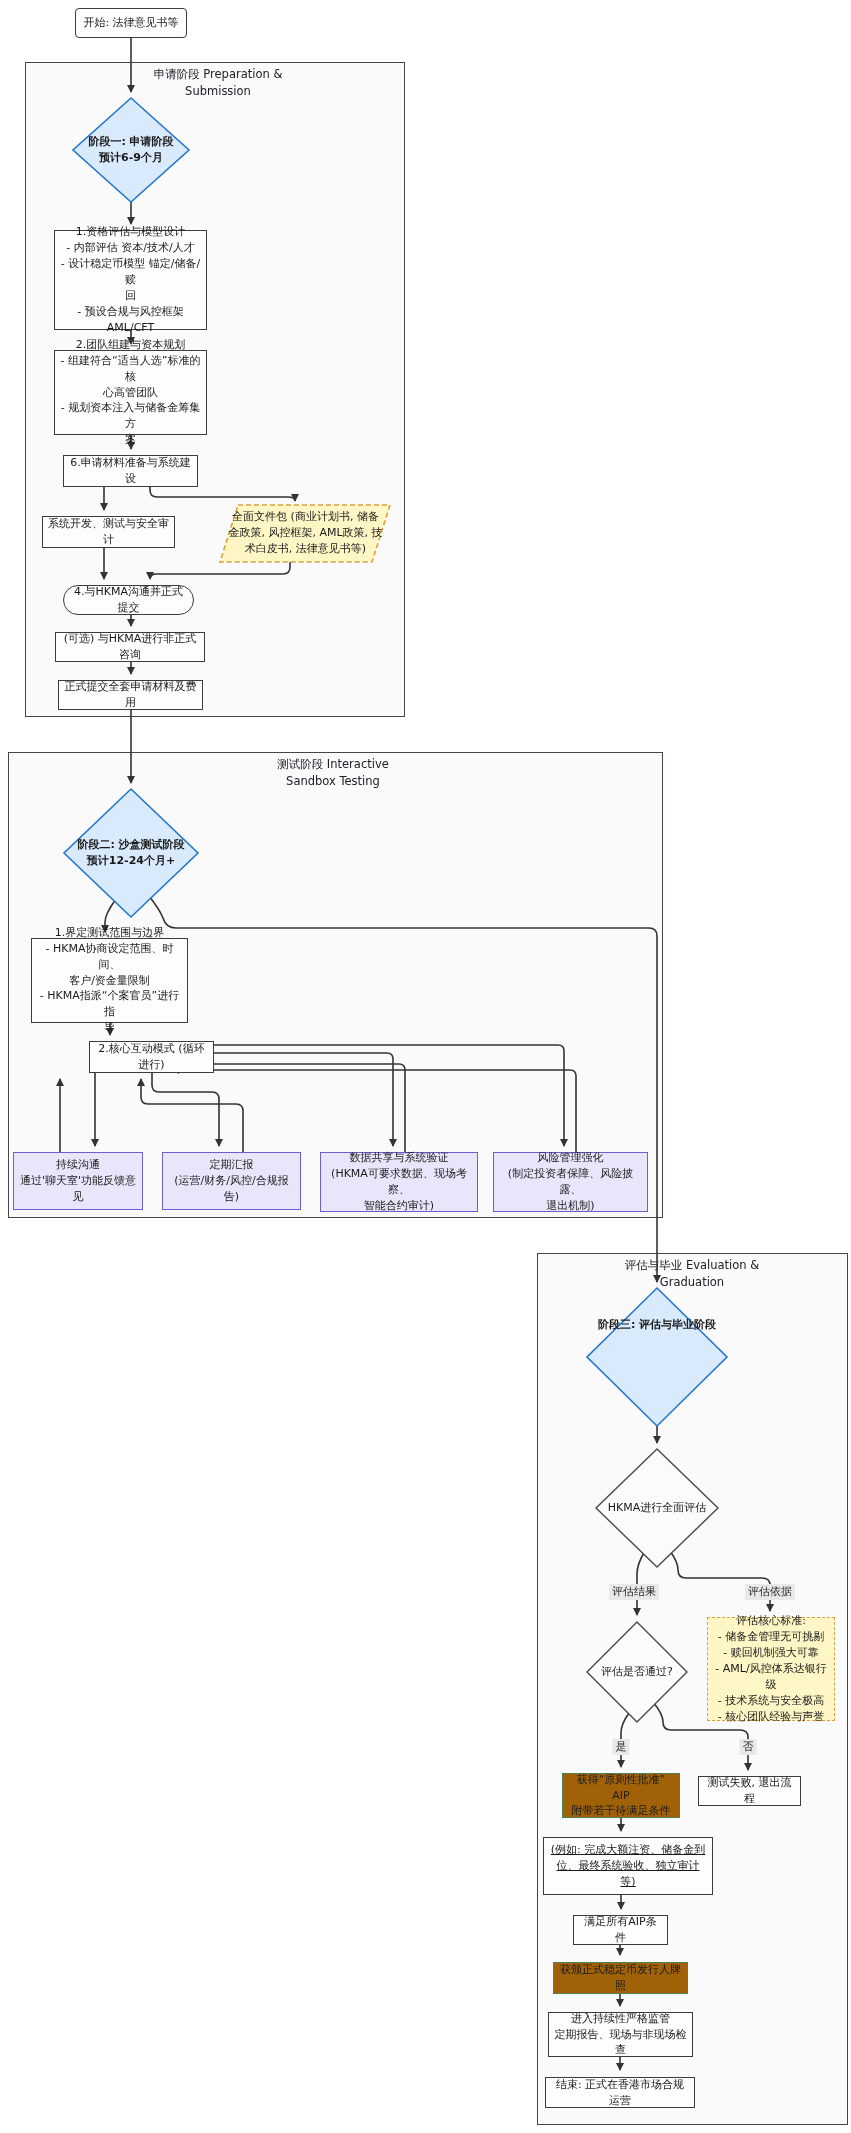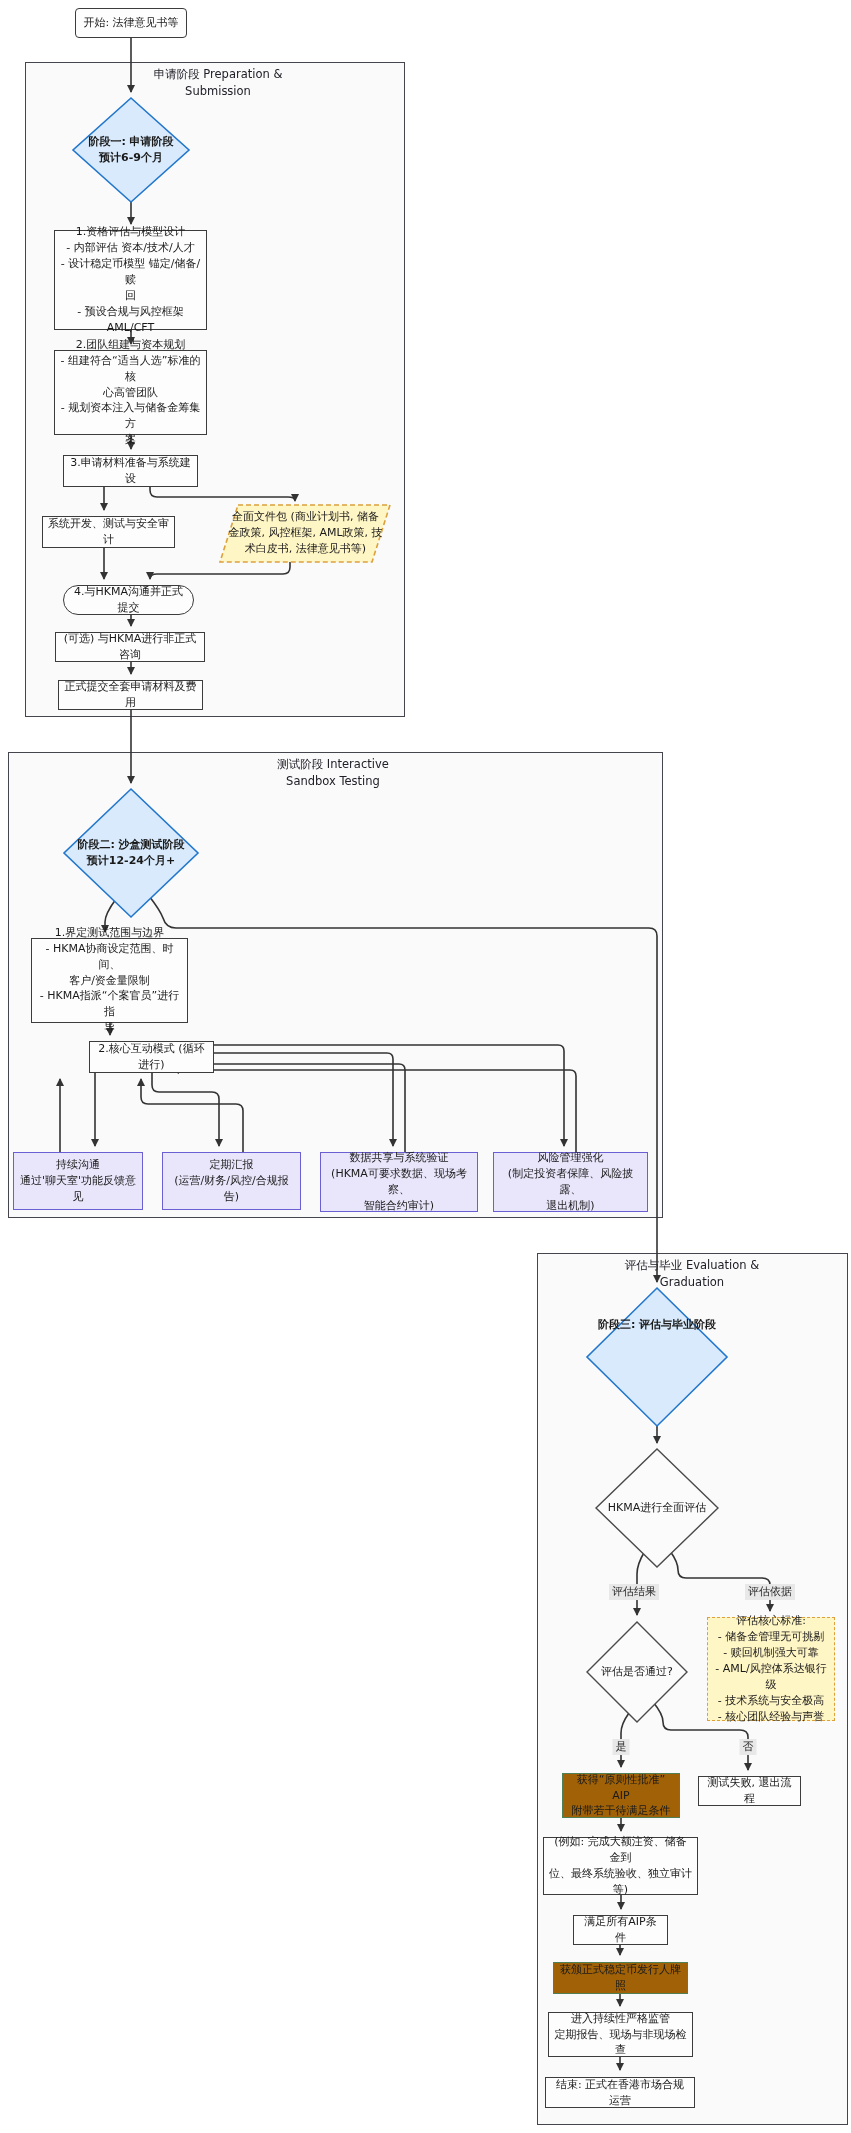--- a/index.html
+++ b/index.html
@@ -105,21 +105,21 @@
 - 内部评估 资本/技术/人才
 - 设计稳定币模型 锚定/储备/赎
 回
 - 预设合规与风控框架
 AML/CFT</div>
   <div class="node" style="left:54px;top:350px;width:153px;height:85px;">2.团队组建与资本规划
 - 组建符合“适当人选”标准的核
 心高管团队
 - 规划资本注入与储备金筹集方
 案</div>
-  <div class="node" style="left:63px;top:455px;width:135px;height:32px;">3.申请材料准备与系统建设</div>
+  <div class="node" style="left:63px;top:455px;width:135px;height:32px;">6.申请材料准备与系统建设</div>
   <div class="node" style="left:42px;top:516px;width:133px;height:32px;">系统开发、测试与安全审计</div>
   <div class="shape-label" style="left:228px;top:507px;width:155px;height:52px;">全面文件包 (商业计划书, 储备
 金政策, 风控框架, AML政策, 技
 术白皮书, 法律意见书等)</div>
   <div class="node stadium" style="left:63px;top:585px;width:131px;height:30px;">4.与HKMA沟通并正式提交</div>
   <div class="node" style="left:55px;top:632px;width:150px;height:30px;">(可选) 与HKMA进行非正式咨询</div>
   <div class="node" style="left:58px;top:680px;width:145px;height:30px;">正式提交全套申请材料及费用</div>
 
   <div class="shape-label bold" style="left:64px;top:789px;width:134px;height:128px;">阶段二: 沙盒测试阶段
 预计12-24个月+</div>
@@ -149,21 +149,21 @@
 - 储备金管理无可挑剔
 - 赎回机制强大可靠
 - AML/风控体系达银行级
 - 技术系统与安全极高
 - 核心团队经验与声誉</div>
   <div class="edge-label" style="left:621px;top:1747px;">是</div>
   <div class="edge-label" style="left:748px;top:1747px;">否</div>
   <div class="node green" style="left:562px;top:1773px;width:118px;height:45px;">获得“原则性批准” AIP
 附带若干待满足条件</div>
   <div class="node" style="left:698px;top:1776px;width:103px;height:30px;">测试失败, 退出流程</div>
-  <div class="node" style="left:543px;top:1837px;width:155px;height:58px;">(例如: 完成大额注资、储备金到
+  <div class="node" style="left:543px;top:1837px;width:170px;height:58px;text-decoration:underline;">(例如: 完成大额注资、储备金到
 位、最终系统验收、独立审计
 等)</div>
   <div class="node" style="left:573px;top:1915px;width:95px;height:30px;">满足所有AIP条件</div>
   <div class="node green" style="left:553px;top:1962px;width:135px;height:32px;">获颁正式稳定币发行人牌照</div>
   <div class="node" style="left:548px;top:2012px;width:145px;height:45px;">进入持续性严格监管
 定期报告、现场与非现场检查</div>
   <div class="node" style="left:545px;top:2077px;width:150px;height:31px;">结束: 正式在香港市场合规运营</div>
 
 </div>
 

